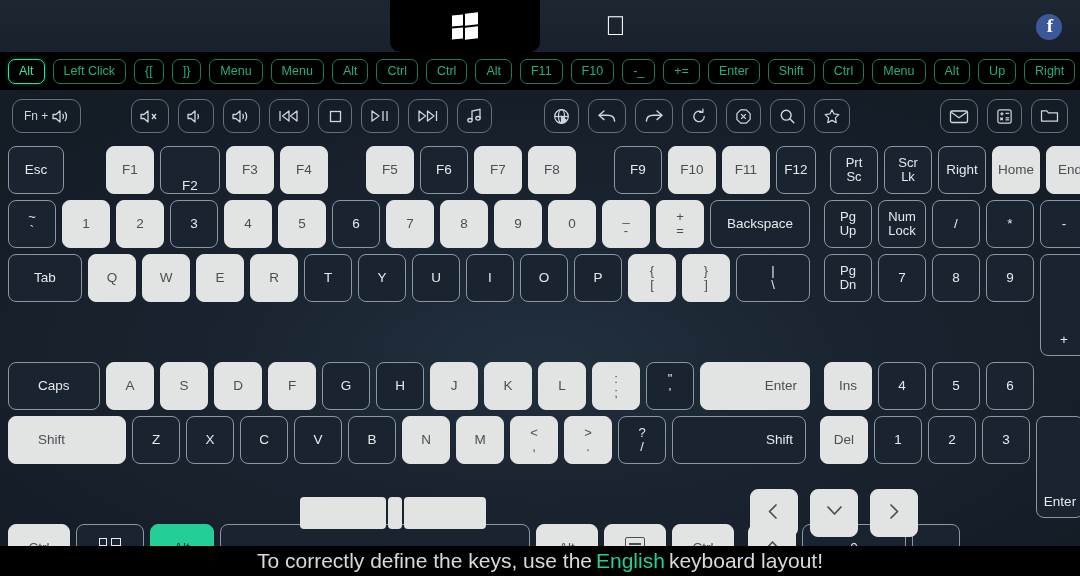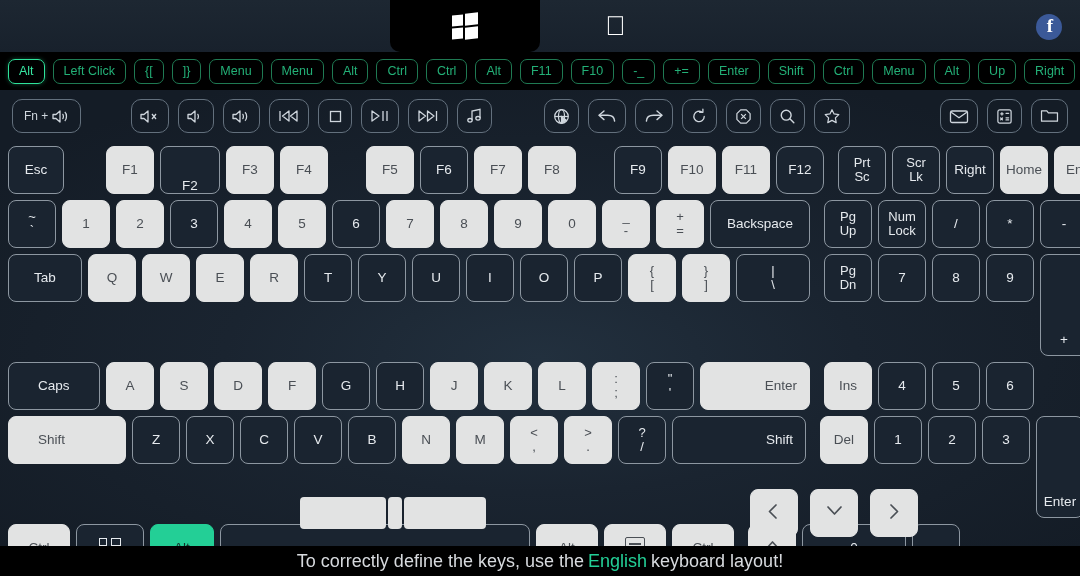--- a/index.html
+++ b/index.html
@@ -100,21 +100,21 @@
   .tpbtn{ height:32px; background:#e2e3e3; border-radius:4px; }
   .tpbtn.l{ width:86px; } .tpbtn.m{ width:14px; } .tpbtn.r{ width:82px; }
 
   
   .arrows{ position:absolute; left:750px; top:489px; display:flex; gap:6px; }
 
   
   .footer{
     position:absolute; left:0; bottom:0; width:1080px; height:30px; background:#000;
     display:flex; align-items:center; justify-content:center;
-    color:#d7dade; font-size:18px;
+    color:#d7dade; font-size:21px;
   }
   .footer .hlt{ color:#23cf96; margin:0 4px; }
 </style>
 </head>
 <body>
 
 <div id="app">
 
   <div class="tabbar">
     <div class="tabspacer"></div>
@@ -371,21 +371,21 @@
         <div class="spacer" style="width: 32px;"></div>
         <div class="key dark" style="width: 48px;">
           <span>F9</span>
         </div>
         <div class="key light" style="width: 48px;">
           <span>F10</span>
         </div>
         <div class="key light" style="width: 48px;">
           <span>F11</span>
         </div>
-        <div class="key dark" style="width: 48px; border-radius: 11px;">
+        <div class="key dark" style="width: 40px;">
           <span>F12</span>
         </div>
         <div class="spacer" style="width: 8px;"></div>
         <div class="key dark" style="width: 48px;">
           <span class="stack">
             <span>Prt</span>
             <span class="s2">Sc</span>
           </span>
         </div>
         <div class="key dark" style="width: 48px;">

